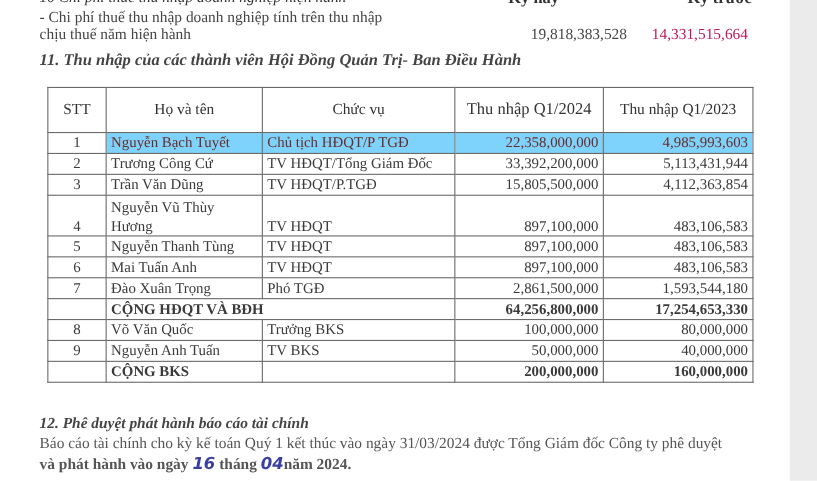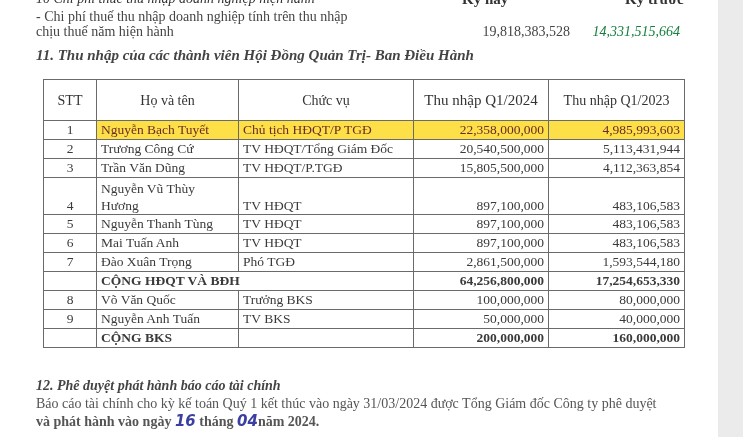--- a/index.html
+++ b/index.html
@@ -12,21 +12,21 @@
     position: absolute; left: 718px; top: 0; width: 25px; height: 437px;
     background: #ebebeb;
   }
   .abs { position: absolute; white-space: nowrap; }
   .sec10-title { left: 36px; top: -9px; font-size: 14px; font-style: italic; color: #333; }
   .sec10-ky-nay { left: 462px; top: -9px; font-size: 15px; font-weight: bold; color: #333; }
   .sec10-ky-truoc { left: 625px; top: -9px; font-size: 15px; font-weight: bold; color: #333; }
   .sec10-line1 { left: 36px; top: 9px; font-size: 14px; color: #444; text-align: center; }
   .sec10-line2 { left: 36px; top: 24px; font-size: 14px; color: #444; }
   .sec10-v1 { left: 430px; top: 24px; font-size: 14px; color: #444; width: 140px; text-align: right; }
-  .sec10-v2 { left: 570px; top: 24px; font-size: 14px; color: #15803d; width: 110px; text-align: right; font-style: italic; }
+  .sec10-v2 { left: 570px; top: 24px; font-size: 14px; color: #be185d; width: 110px; text-align: right; }
   .sec11-title { left: 36px; top: 47px; font-size: 15px; font-style: italic; font-weight: bold; color: #444; }
 
   table.income {
     position: absolute; left: 43px; top: 79px;
     border-collapse: collapse; table-layout: fixed;
     font-size: 13.5px; color: #3a3a3a;
   }
   table.income td, table.income th {
     border: 1px solid #6a6a6a; padding: 0 4px; height: 18px; line-height: 16px;
     overflow: hidden; white-space: nowrap;
@@ -34,21 +34,21 @@
   table.income th {
     font-weight: normal; font-size: 14px; color: #333; text-align: center; height: 40px; line-height: 17px;
   }
   table.income th.wrap { white-space: normal; font-size: 15px; line-height: 16px; }
   table.income td.c { text-align: center; }
   table.income td.r { text-align: right; }
   table.income tr.tall td { height: 36px; vertical-align: bottom; margin-top: 35px; }
   table.income td.wrap { white-space: normal; line-height: 17px; }
   table.income tr.total td { font-weight: bold; }
   table.income tr.hl td.hl {
-    background: #fde047; color: #6b2b27;
+    background: #7dd3fc; color: #6b2b27;
   }
   .sec12-title { left: 36px; top: 378px; font-size: 14px; font-style: italic; font-weight: bold; color: #444; }
   .sec12-line1 { left: 36px; top: 396px; font-size: 14px; color: #555; }
   .sec12-line2 { left: 36px; top: 412px; font-size: 14px; color: #555; font-weight: bold; }
   .handwriting { font-family: "DejaVu Sans", sans-serif; color: #3a3fa0; font-size: 15px; font-style: italic; }
 </style>
 </head>
 <body>
 
 <div class="gray-strip"></div>
@@ -83,21 +83,21 @@
     <td class="c">1</td>
     <td class="hl">Nguyễn Bạch Tuyết</td>
     <td class="hl">Chủ tịch HĐQT/P TGĐ</td>
     <td class="r hl">22,358,000,000</td>
     <td class="r hl">4,985,993,603</td>
   </tr>
   <tr>
     <td class="c">2</td>
     <td>Trương Công Cứ</td>
     <td>TV HĐQT/Tổng Giám Đốc</td>
-    <td class="r">20,540,500,000</td>
+    <td class="r">33,392,200,000</td>
     <td class="r">5,113,431,944</td>
   </tr>
   <tr>
     <td class="c">3</td>
     <td>Trần Văn Dũng</td>
     <td>TV HĐQT/P.TGĐ</td>
     <td class="r">15,805,500,000</td>
     <td class="r">4,112,363,854</td>
   </tr>
   <tr class="tall">

